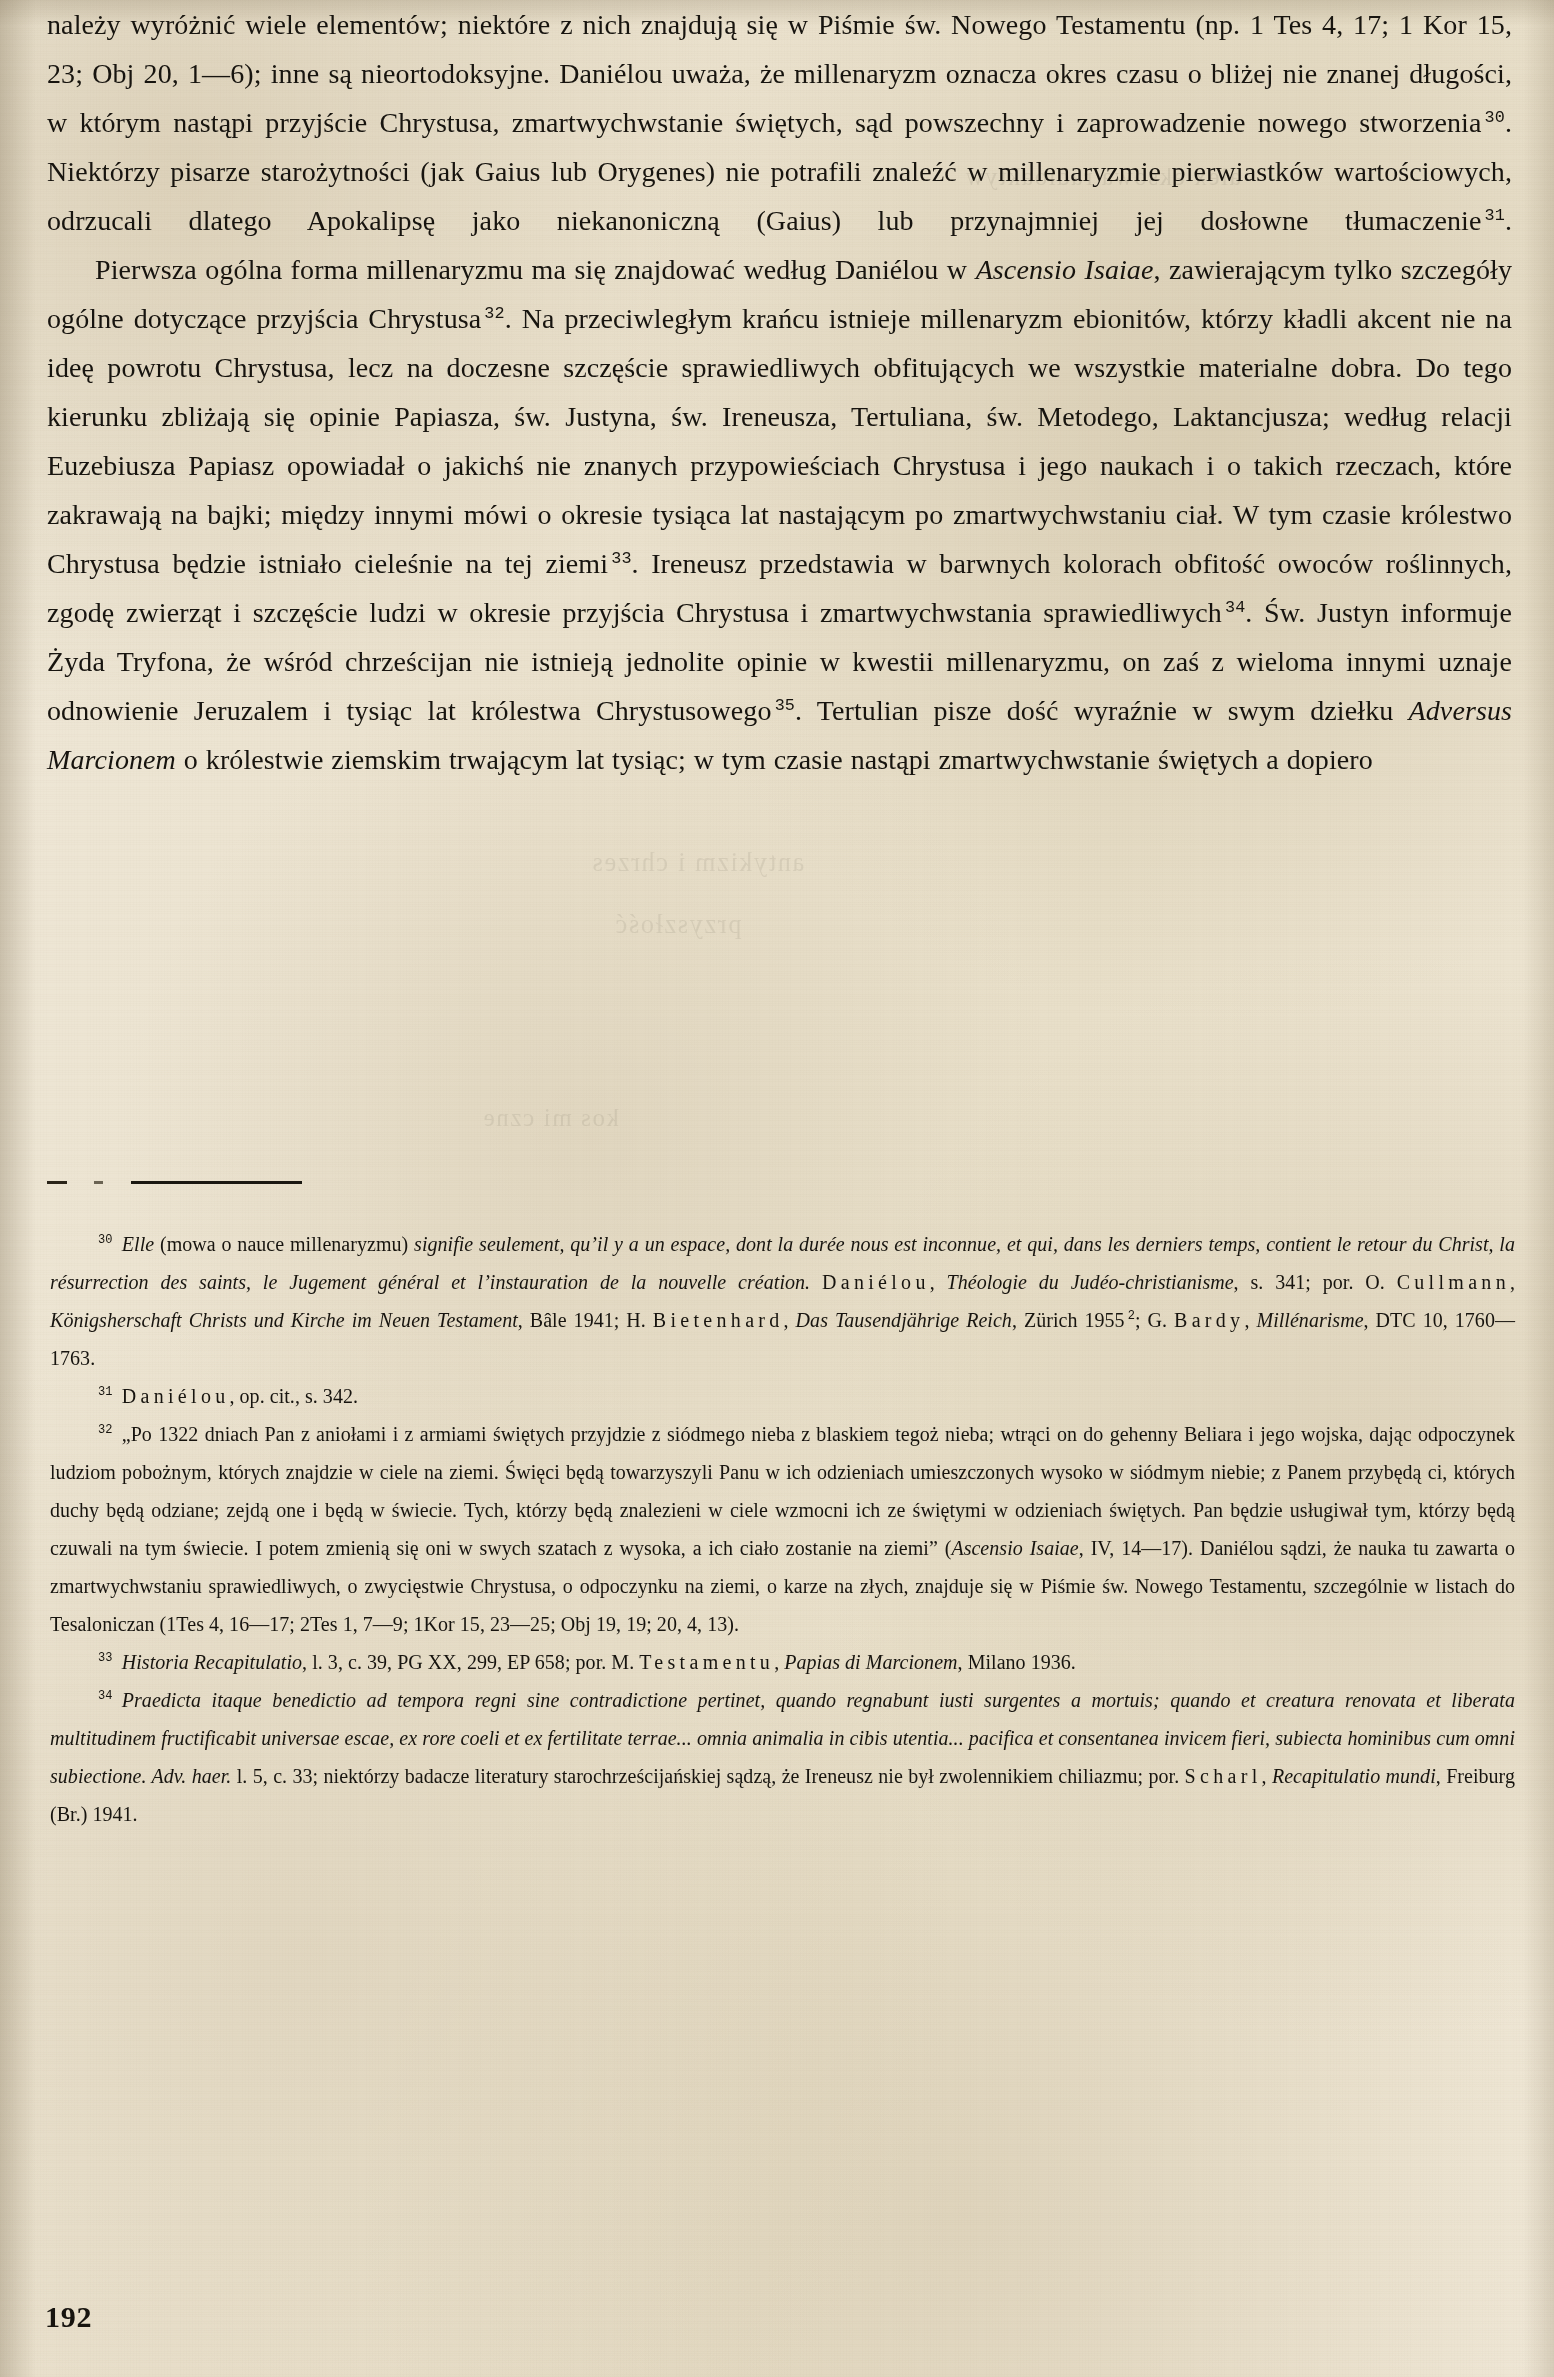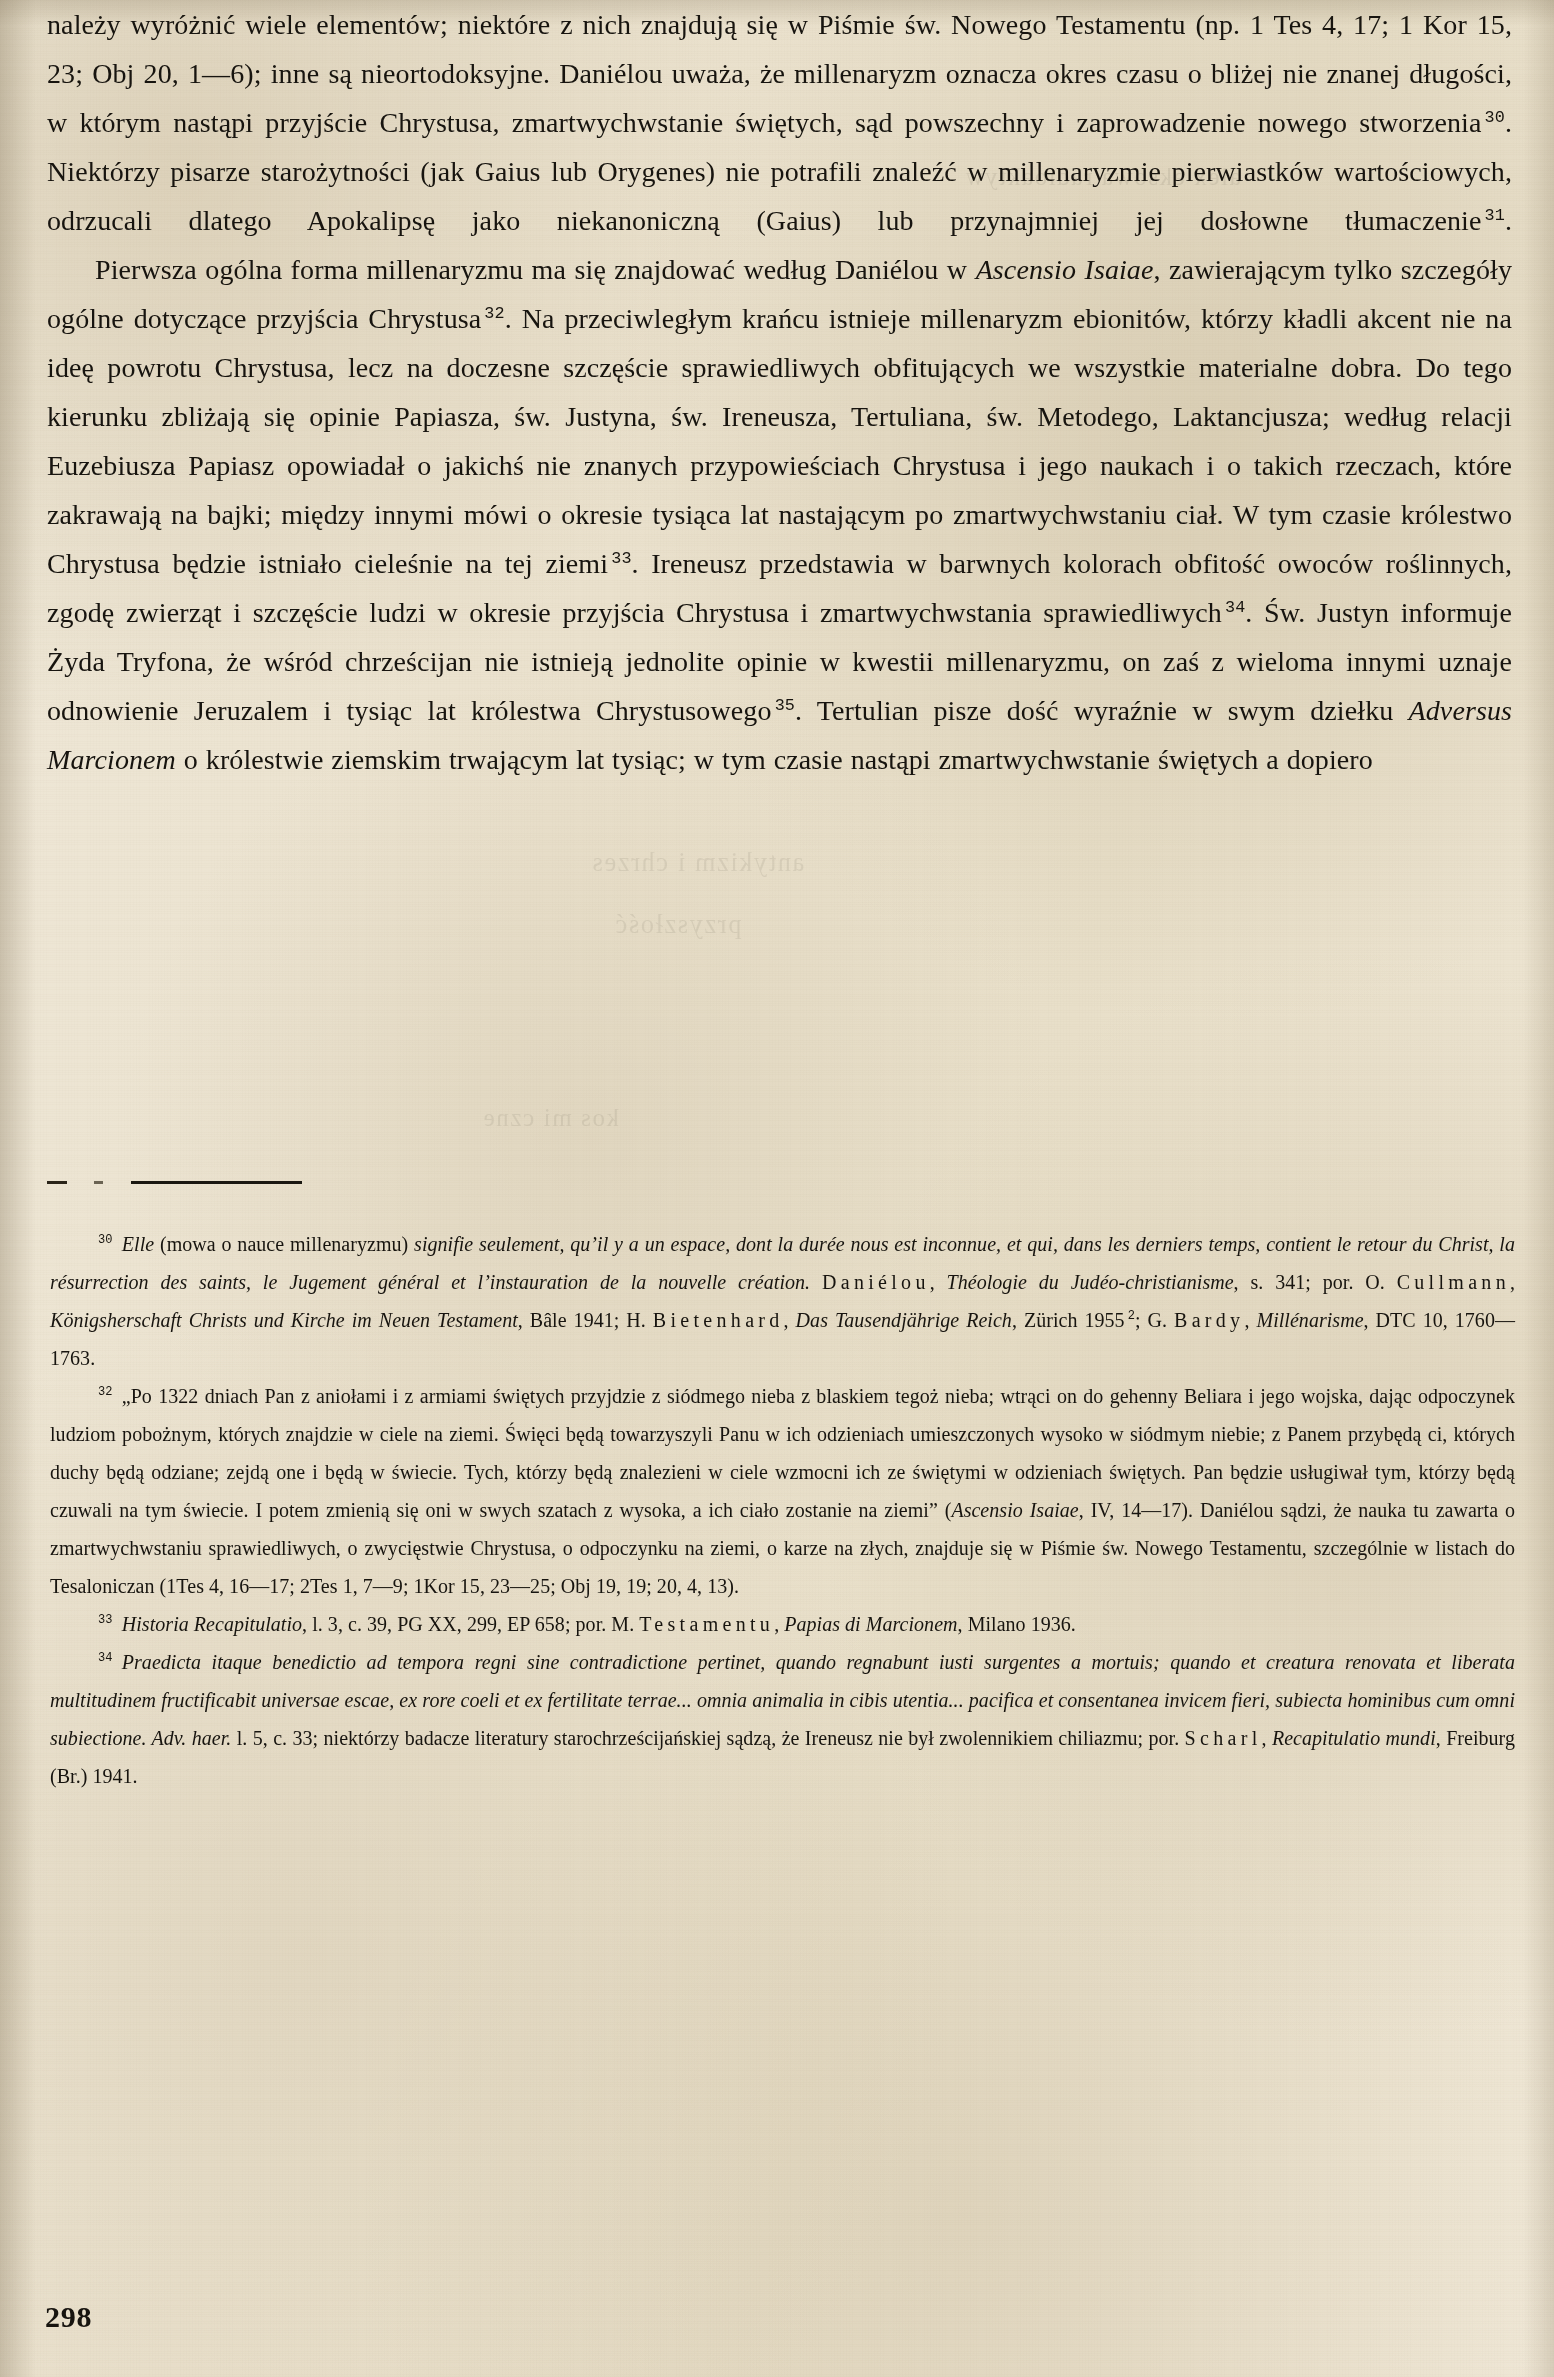--- a/index.html
+++ b/index.html
@@ -184,21 +184,22 @@
   </div>
 
   <div class="rule-wrap">
     <div class="rule-dash-a"></div>
     <div class="rule-dash-b"></div>
     <div class="rule-main"></div>
   </div>
 
   <div class="notes" id="footnotes">
       <p class="note hang"><sup class="fn" style="padding-left: 0px; padding-right: 9.3px;">30</sup><i>Elle</i> (mowa o nauce millenaryzmu) <i>signifie seulement, qu’il y a un espace, dont la durée nous est inconnue, et qui, dans les derniers temps, contient le retour du Christ, la résurrection des saints, le Jugement général et l’instauration de la nouvelle création.</i> <span class="sp">Daniélou</span>, <i>Théologie du Judéo-christianisme</i>, s. 341; por. O. <span class="sp">Cullmann</span>, <i>Königsherschaft Christs und Kirche im Neuen Testament</i>, Bâle 1941; H. <span class="sp">Bietenhard</span>, <i>Das Tausendjährige Reich</i>, Zürich 1955<sup class="fn">2</sup>; G. <span class="sp">Bardy</span>, <i>Millénarisme</i>, DTC 10, 1760—1763.</p>
+      <p class="note hang"><sup class="fn" style="padding-left: 0px; padding-right: 9.3px;">31</sup><span class="sp">Daniélou</span>, op. cit., s. 342.</p>
       <p class="note hang"><sup class="fn" style="padding-left: 0px; padding-right: 9.3px;">32</sup>„Po 1322 dniach Pan z aniołami i z armiami świętych przyjdzie z siódmego nieba z blaskiem tegoż nieba; wtrąci on do gehenny Beliara i jego wojska, dając odpoczynek ludziom pobożnym, których znajdzie w ciele na ziemi. Święci będą towarzyszyli Panu w ich odzieniach umieszczonych wysoko w siódmym niebie; z Panem przybędą ci, których duchy będą odziane; zejdą one i będą w świecie. Tych, którzy będą znalezieni w ciele wzmocni ich ze świętymi w odzieniach świętych. Pan będzie usługiwał tym, którzy będą czuwali na tym świecie. I potem zmienią się oni w swych szatach z wysoka, a ich ciało zostanie na ziemi” (<i>Ascensio Isaiae</i>, IV, 14—17). Daniélou sądzi, że nauka tu zawarta o zmartwychwstaniu sprawiedliwych, o zwycięstwie Chrystusa, o odpoczynku na ziemi, o karze na złych, znajduje się w Piśmie św. Nowego Testamentu, szczególnie w listach do Tesaloniczan (1Tes 4, 16—17; 2Tes 1, 7—9; 1Kor 15, 23—25; Obj 19, 19; 20, 4, 13).</p>
       <p class="note hang"><sup class="fn" style="padding-left: 0px; padding-right: 9.3px;">33</sup><i>Historia Recapitulatio</i>, l. 3, c. 39, PG XX, 299, EP 658; por. M. <span class="sp">Testamentu</span>, <i>Papias di Marcionem</i>, Milano 1936.</p>
       <p class="note hang"><sup class="fn" style="padding-left: 0px; padding-right: 9.3px;">34</sup><i>Praedicta itaque benedictio ad tempora regni sine contradictione pertinet, quando regnabunt iusti surgentes a mortuis; quando et creatura renovata et liberata multitudinem fructificabit universae escae, ex rore coeli et ex fertilitate terrae... omnia animalia in cibis utentia... pacifica et consentanea invicem fieri, subiecta hominibus cum omni subiectione. Adv. haer.</i> l. 5, c. 33; niektórzy badacze literatury starochrześcijańskiej sądzą, że Ireneusz nie był zwolennikiem chiliazmu; por. <span class="sp">Scharl</span>, <i>Recapitulatio mundi</i>, Freiburg (Br.) 1941.</p>
     </div>
 
-  <div class="page-number">298</div>
+  <div class="page-number">192</div>
 
 </div>
 
 
 </body></html>

